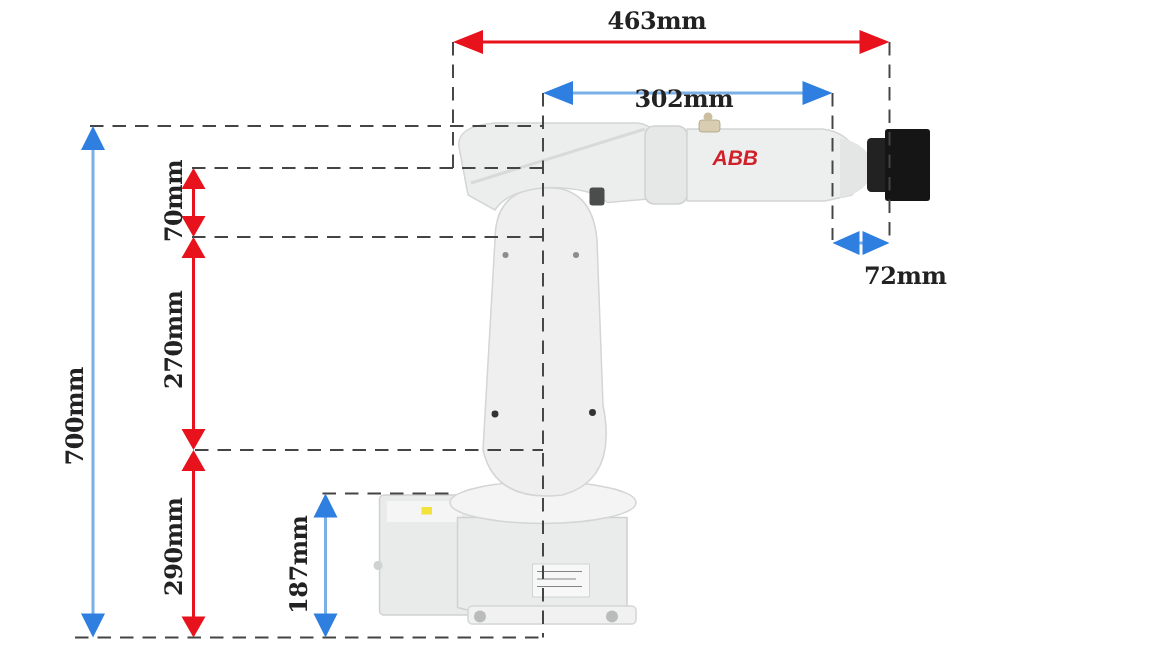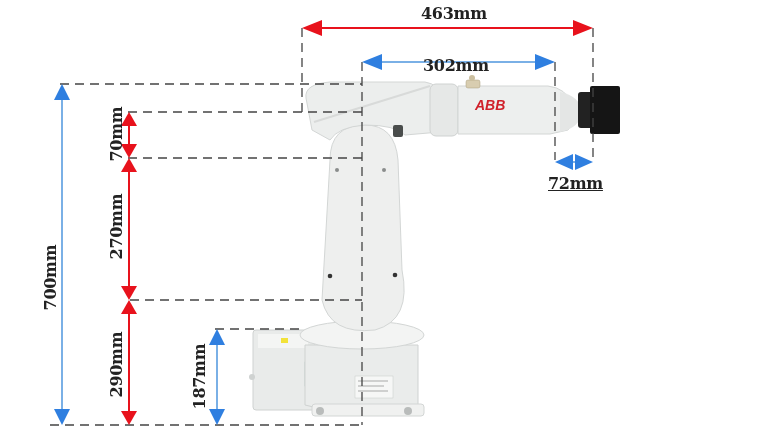--- a/index.html
+++ b/index.html
@@ -128,22 +128,22 @@
     </g>
 
     <g>
       <line x1="217" y1="336" x2="217" y2="418" stroke="#7ab0e6" stroke-width="2"></line>
       <polygon points="217,329 209,345 225,345" fill="#2f7fe0"></polygon>
       <polygon points="217,425 209,409 225,409" fill="#2f7fe0"></polygon>
     </g>
   </svg>
 
   
-  <div class="lbl" style="left:405px; top:4px;margin-left:16px;">463mm</div>
+  <div class="lbl" style="left:405px; top:4px;">463mm</div>
   <div class="lbl" style="left:423px; top:40px;margin-top:16px;">302mm</div>
-  <div class="lbl" style="left:548px; top:174px;text-decoration:underline;">72mm</div>
+  <div class="lbl" style="left:576px; top:174px;">72mm</div>
 
   <div class="vlbl" style="left:14px; top:268px; width:72px; text-align:center;">700mm</div>
   <div class="vlbl" style="left:90px; top:126px; width:52px; text-align:center;">70mm</div>
   <div class="vlbl" style="left:80px; top:217px; width:72px; text-align:center;">270mm</div>
   <div class="vlbl" style="left:80px; top:355px; width:72px; text-align:center;">290mm</div>
   <div class="vlbl" style="left:163px; top:367px; width:72px; text-align:center;">187mm</div>
 </div>
 
 </body></html>

